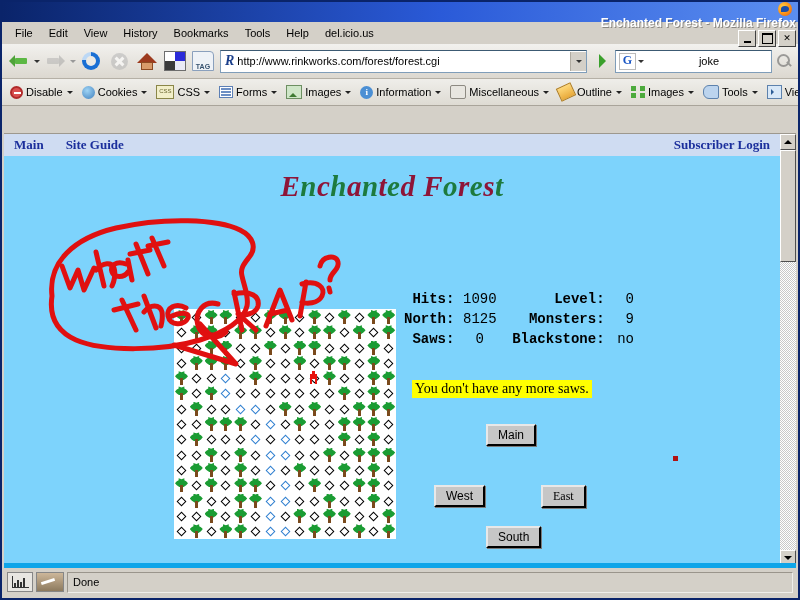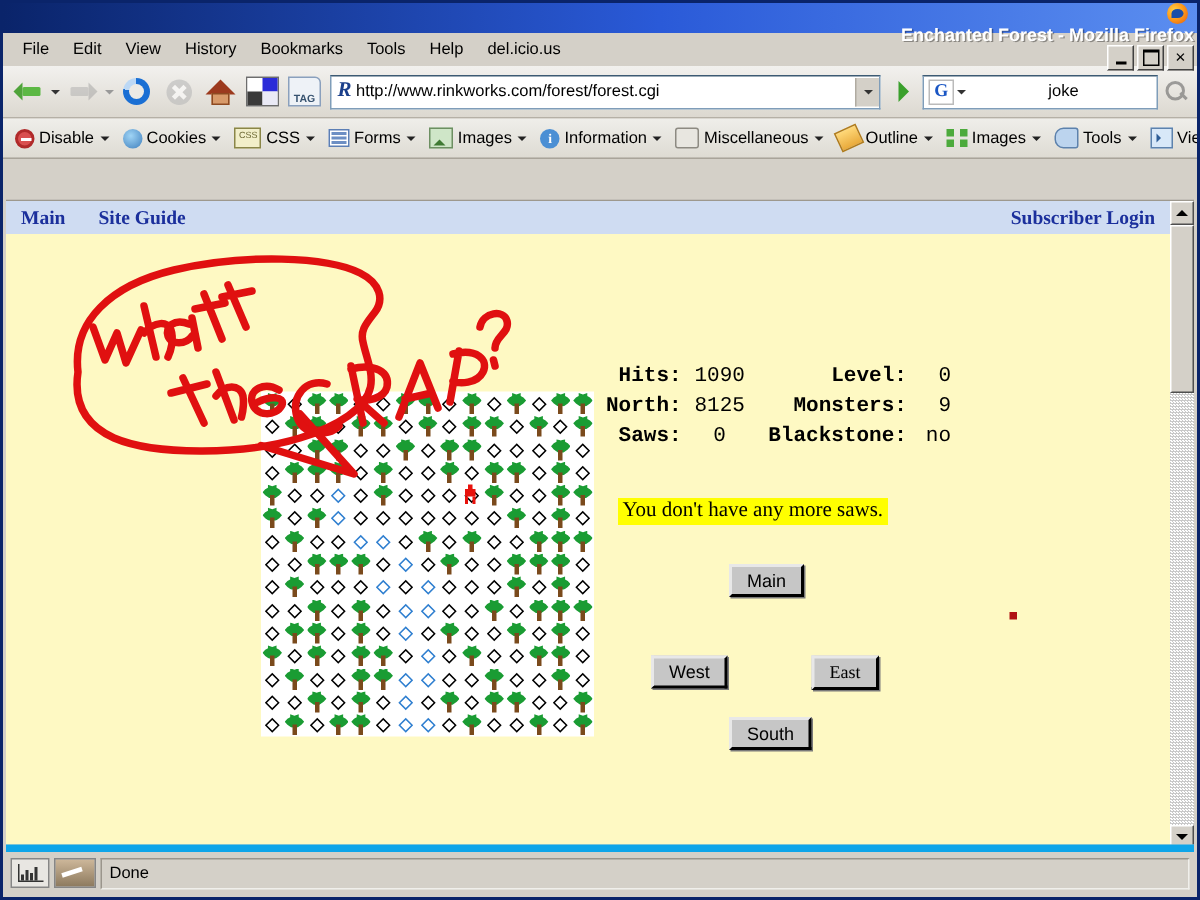--- a/index.html
+++ b/index.html
@@ -130,21 +130,21 @@
             border-radius:6px 2px 2px 6px;}
   .ic-view{width:13px;height:12px;background:#d8e8f8;border:1px solid #5d82ad;position:relative;}
   .ic-view:after{content:"";position:absolute;left:3px;top:3px;border:3px solid transparent;
                  border-left-color:#2d5d96;border-right:0;}
   .mini-caret{width:0;height:0;border:3px solid transparent;border-top-color:#222;
               margin-top:4px;margin-left:1px;}
 
   
   .viewport{position:absolute;left:2px;right:2px;top:131px;bottom:32px;background:#fff;
             border-top:1px solid #9d988e;overflow:hidden;}
-  .pagearea{position:absolute;left:0;top:0;right:16px;bottom:0;background:#fef9c3;overflow:hidden;}
+  .pagearea{position:absolute;left:0;top:0;right:16px;bottom:0;background:#7dd3fc;overflow:hidden;}
 
   .sitenav{height:22px;background:#cfdcf2;display:flex;align-items:center;
            padding:0 10px;font-family:"Liberation Serif",serif;font-size:13px;}
   .sitenav a{color:#1b2f9c;text-decoration:none;font-weight:bold;margin-right:22px;}
   .sitenav .right{margin-left:auto;margin-right:0;}
 
   .logo{text-align:center;margin-top:14px;height:34px;}
   .logo-text{font-family:"Liberation Serif",serif;font-size:29px;font-weight:bold;
              font-style:italic;letter-spacing:.5px;display:inline-block;}
   .logo-text span:nth-child(odd){color:#8e1538;}
@@ -367,20 +367,23 @@
 
   <div class="viewport">
     <div class="pagearea">
 
       <div class="sitenav">
         <a href="#">Main</a>
         <a href="#">Site Guide</a>
         <a href="#" class="right">Subscriber Login</a>
       </div>
 
+      <div class="logo">
+        <span class="logo-text" id="logoText"><span>E</span><span>n</span><span>c</span><span>h</span><span>a</span><span>n</span><span>t</span><span>e</span><span>d</span><span>&nbsp;</span><span>F</span><span>o</span><span>r</span><span>e</span><span>s</span><span>t</span></span>
+      </div>
 
       <div class="content">
 
         <div class="mapbox" id="mapbox">
             <div class="maprow">
               <div class="cell">
                 <span class="tree">
                   <span class="can"></span>
                   <span class="trk"></span>
                 </span>

